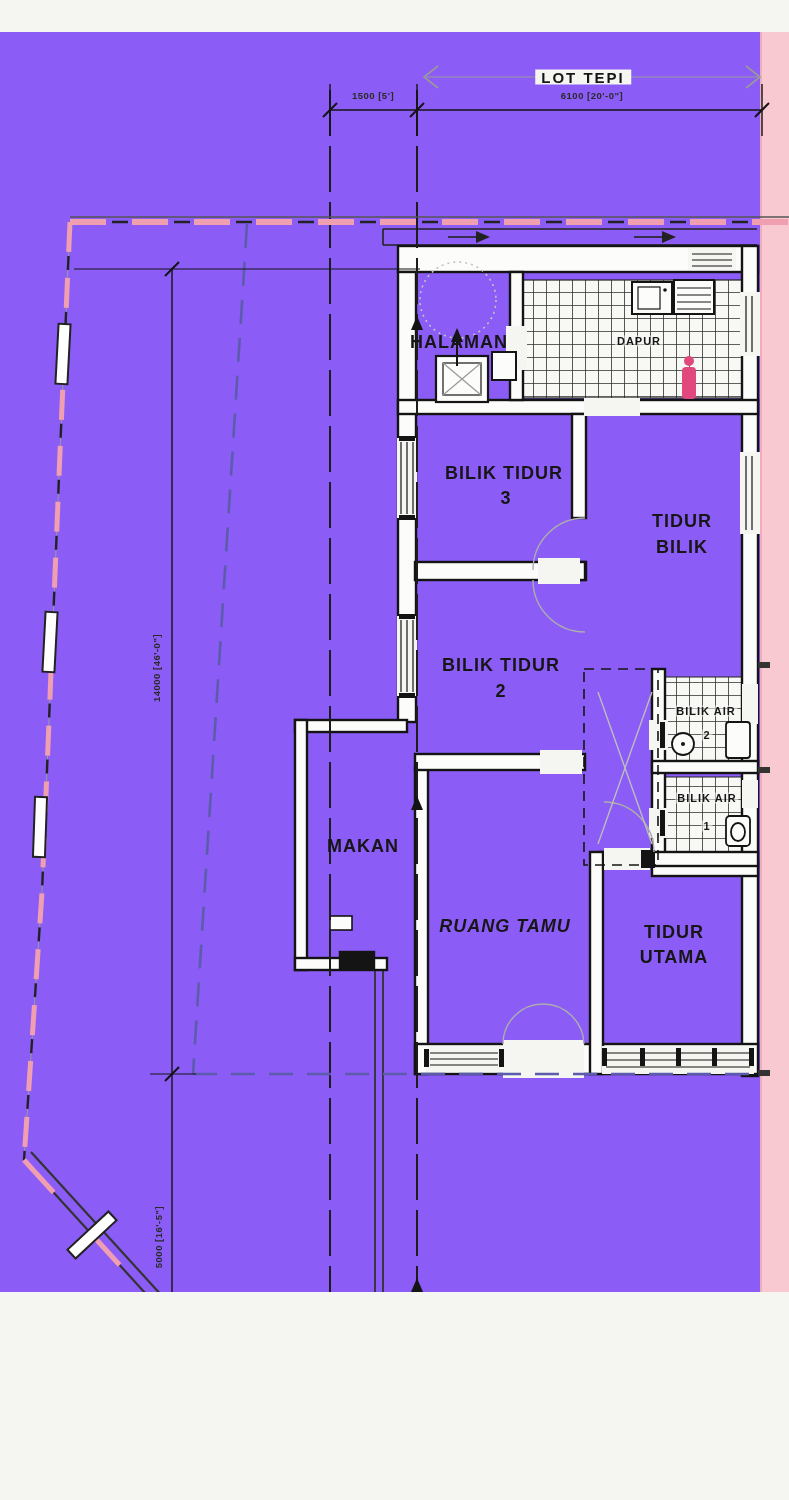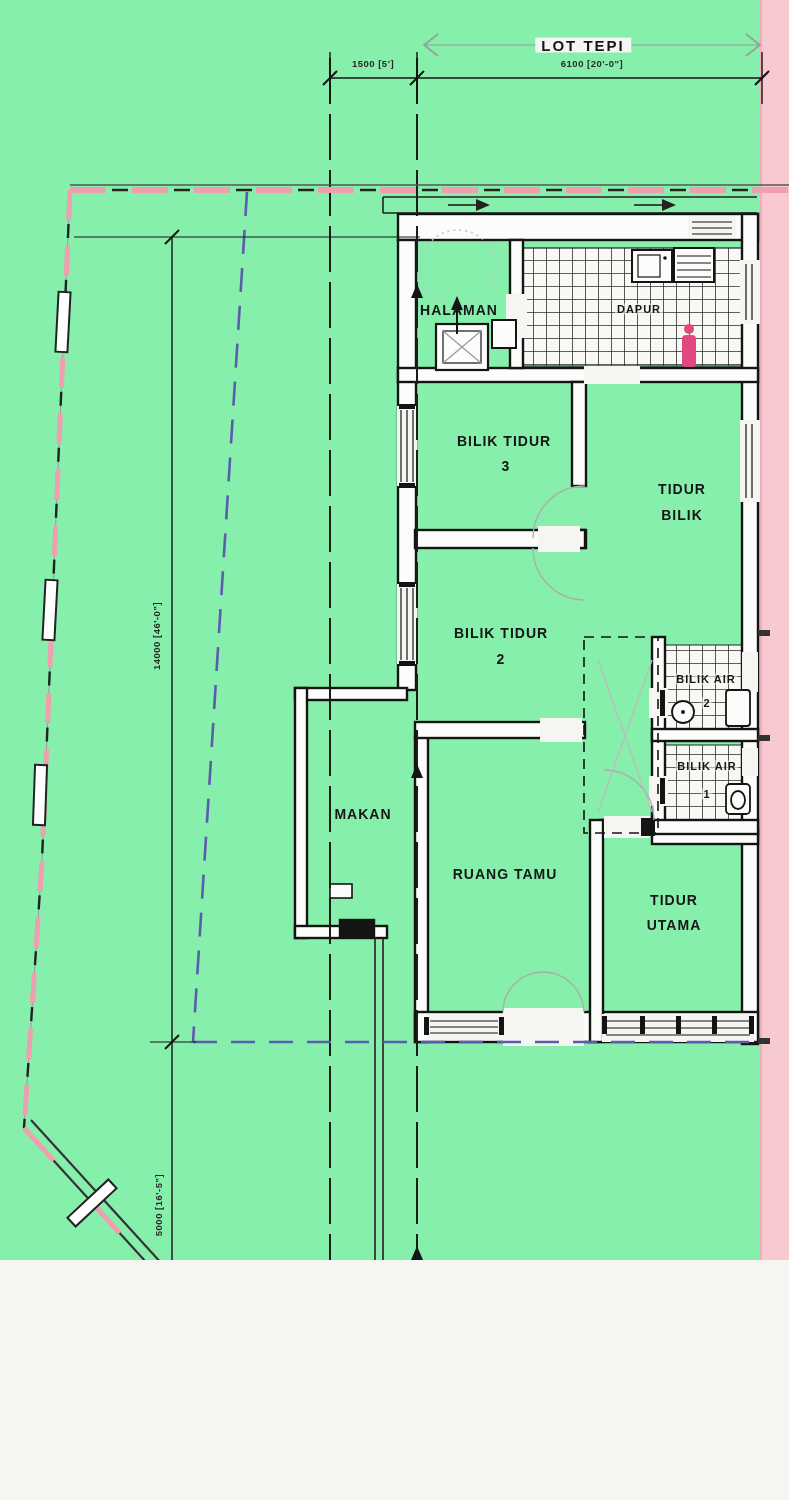--- a/index.html
+++ b/index.html
@@ -1,21 +1,21 @@
 <!DOCTYPE html>
 <html><head>
 <meta charset="utf-8">
 <style>
   html,body{margin:0;padding:0;background:#f5f5f2;}
-  .canvas{position:relative;width:789px;height:1260px;background:#86efac;overflow:hidden;
-          font-family:"Liberation Sans",sans-serif;}
+  .canvas{position:relative;width:789px;height:1260px;background:#8b5cf6;overflow:hidden;
+          font-family:"Liberation Sans",sans-serif;margin-top:32px;}
   .canvas svg{position:absolute;left:0;top:0;}
   .lbl{position:absolute;transform:translate(-50%,-50%);color:#161616;font-weight:700;
        white-space:nowrap;letter-spacing:1px;line-height:1;}
-  .lbl.room{font-size:14px;}
+  .lbl.room{font-size:18px;}
   .lbl.big{font-size:15px;letter-spacing:2px;background:#f5f5f2;padding:0 6px;}
   .lbl.dim{font-size:9.5px;font-weight:700;letter-spacing:0.5px;color:#2a2a2a;}
   .lbl.vdim{transform:translate(-50%,-50%) rotate(-90deg);}
   .lbl.ontile{background:rgba(246,246,243,0.55);padding:0 2px;font-size:11px;}
 </style>
 </head>
 <body>
 
 <div class="canvas">
 
@@ -328,17 +328,17 @@
 <div class="lbl room" style="left:506px;top:466px;">3</div>
 <div class="lbl room" style="left:682px;top:489px;">TIDUR</div>
 <div class="lbl room" style="left:682px;top:515px;">BILIK</div>
 <div class="lbl room" style="left:501px;top:633px;">BILIK TIDUR</div>
 <div class="lbl room" style="left:501px;top:659px;">2</div>
 <div class="lbl room ontile" style="left:706px;top:679px;">BILIK AIR</div>
 <div class="lbl room ontile" style="left:707px;top:703px;">2</div>
 <div class="lbl room ontile" style="left:707px;top:766px;">BILIK AIR</div>
 <div class="lbl room ontile" style="left:707px;top:794px;">1</div>
 <div class="lbl room" style="left:363px;top:814px;">MAKAN</div>
-<div class="lbl room" style="left:505px;top:874px;">RUANG TAMU</div>
+<div class="lbl room" style="left:505px;top:894px;font-style:italic;">RUANG TAMU</div>
 <div class="lbl room" style="left:674px;top:900px;">TIDUR</div>
 <div class="lbl room" style="left:674px;top:925px;">UTAMA</div>
 
 </div>
 
 </body></html>

